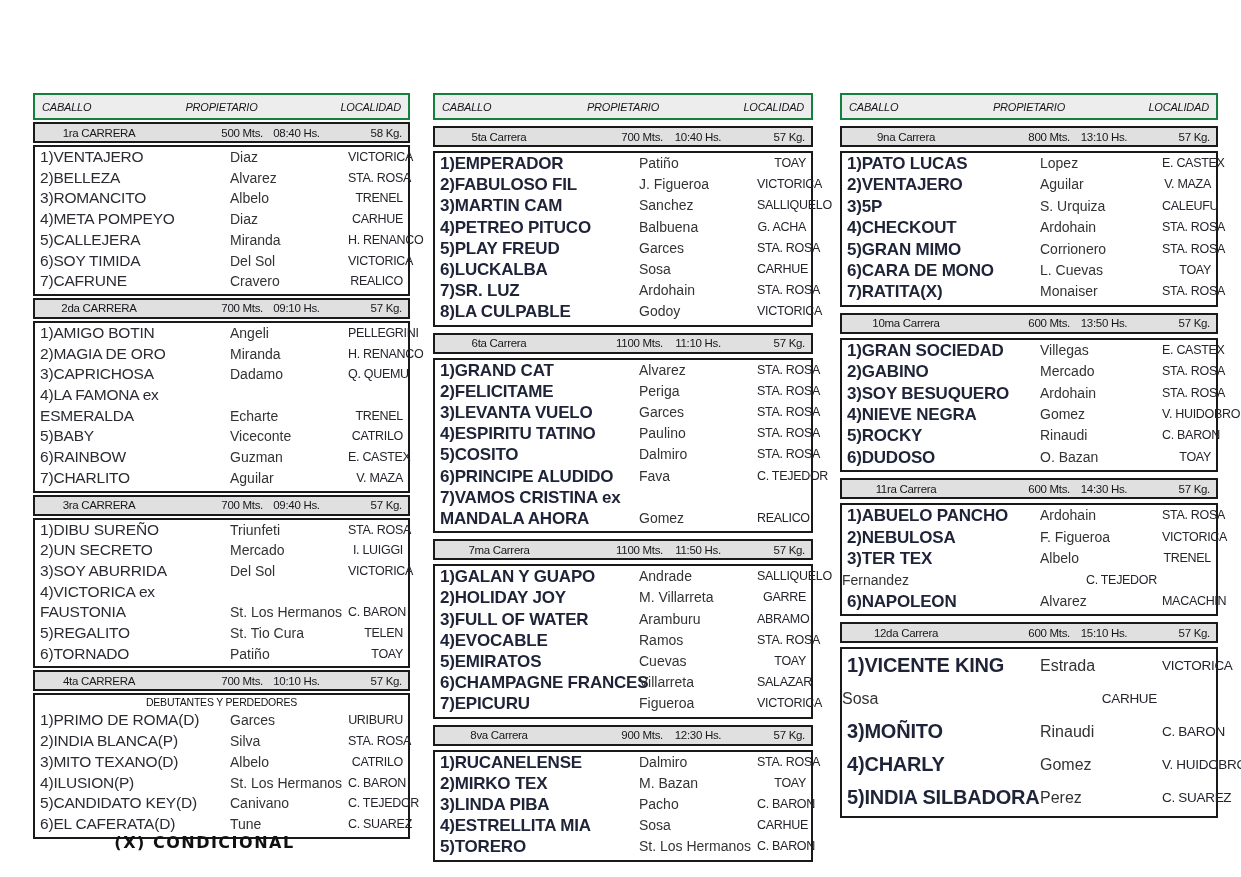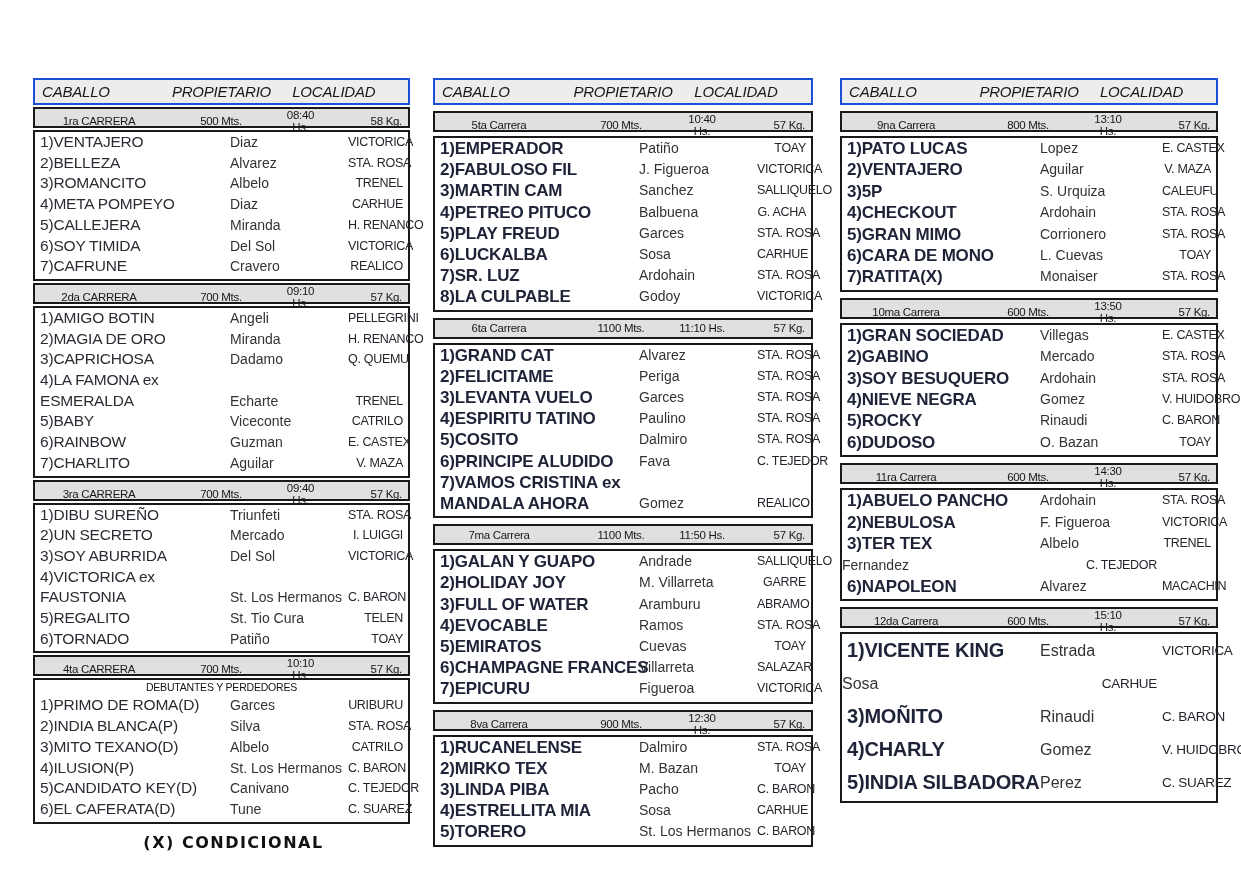--- a/index.html
+++ b/index.html
@@ -7,35 +7,35 @@
     width:1241px; height:877px; background:#ffffff; position:relative;
     font-family:"Liberation Sans", sans-serif; color:#1a1a1a;
     overflow:hidden;
   }
   .rtable { position:absolute; top:78px; }
   #t0 { left:33px;  width:377px; --c1:195px; --c2:118px; --rowH:20.7px; --gapA:2px; --gapB:2px; --nmw:400; --nmsize:15.5px; --nmcolor:#2b2b33; }
   #t1 { left:433px; width:380px; --c1:204px; --c2:118px; --rowH:21.2px; --gapA:6px; --gapB:4px; --nmw:700; --nmsize:17px;  --nmcolor:#1e2337; }
   #t2 { left:840px; width:378px; --c1:198px; --c2:122px; --rowH:21.4px; --gapA:6px; --gapB:4px; --nmw:700; --nmsize:17px;  --nmcolor:#1e2337; }
 
   .colhdr {
-    border:2px solid #1d4ed8; background:#ededed; height:23px;
+    border:2px solid #15803d; background:#ededed; height:23px;
     display:flex; align-items:center;
-    font-style:italic; font-size:15px; color:#17171c; letter-spacing:-0.2px;
+    font-style:italic; font-size:11px; color:#17171c; letter-spacing:-0.2px;margin-top:15px;
   }
   .colhdr .ch1 { flex:1; padding-left:7px; }
   .colhdr .ch2 { flex:1.3; text-align:center; }
-  .colhdr .ch3 { flex:1; text-align:left; padding-right:7px; }
+  .colhdr .ch3 { flex:1; text-align:right; padding-right:7px; }
 
   .band {
     margin-top:var(--gapA); border:2px solid #191919; background:#e0e0e0;
     height:17px; display:grid; grid-template-columns:128px 100px 1fr 78px;
-    align-items:center; font-size:11.5px; color:#17171c; letter-spacing:-0.3px;gap:8px;
+    align-items:center; font-size:11.5px; color:#17171c; letter-spacing:-0.3px;
   }
   .band .bc0 { text-align:center; }
-  .band .bc1 { text-align:center; }
+  .band .bc1 { text-align:right; }
   .band .bc2 { text-align:center; }
   .band .bc3 { text-align:right; padding-right:6px; }
 
   .block { margin-top:var(--gapB); border:2px solid #191919; padding:0 0 2px; background:#fff; }
 
   .row { display:grid; grid-template-columns:var(--c1) var(--c2) 1fr; }
   .nm {
     padding-left:5px; font-size:var(--nmsize); font-weight:var(--nmw);
     color:var(--nmcolor); line-height:var(--rowH); white-space:nowrap; letter-spacing:-0.2px;
   }
@@ -46,21 +46,21 @@
   }
   .subtitle {
     text-align:center; font-weight:400; font-size:10.5px; line-height:15px;
     color:#121216; letter-spacing:-0.2px;
   }
   .block.xl { --rowH:33px; --nmsize:20px; }
   .block.xl .ow { font-size:16px; }
   .block.xl .lc { font-size:13.5px; }
 
   .footer-note {
-    position:absolute; left:45px; width:377px; top:833px; text-align:center;
+    position:absolute; left:16px; width:377px; top:833px; text-align:center;
     font-family:"DejaVu Sans", sans-serif; font-weight:700; font-size:16px;
     letter-spacing:1.5px; color:#111111;
   }
 </style>
 </head>
 <body>
 
 <div class="rtable" id="t0">
   <div class="colhdr">
     <span class="ch1">CABALLO</span>

